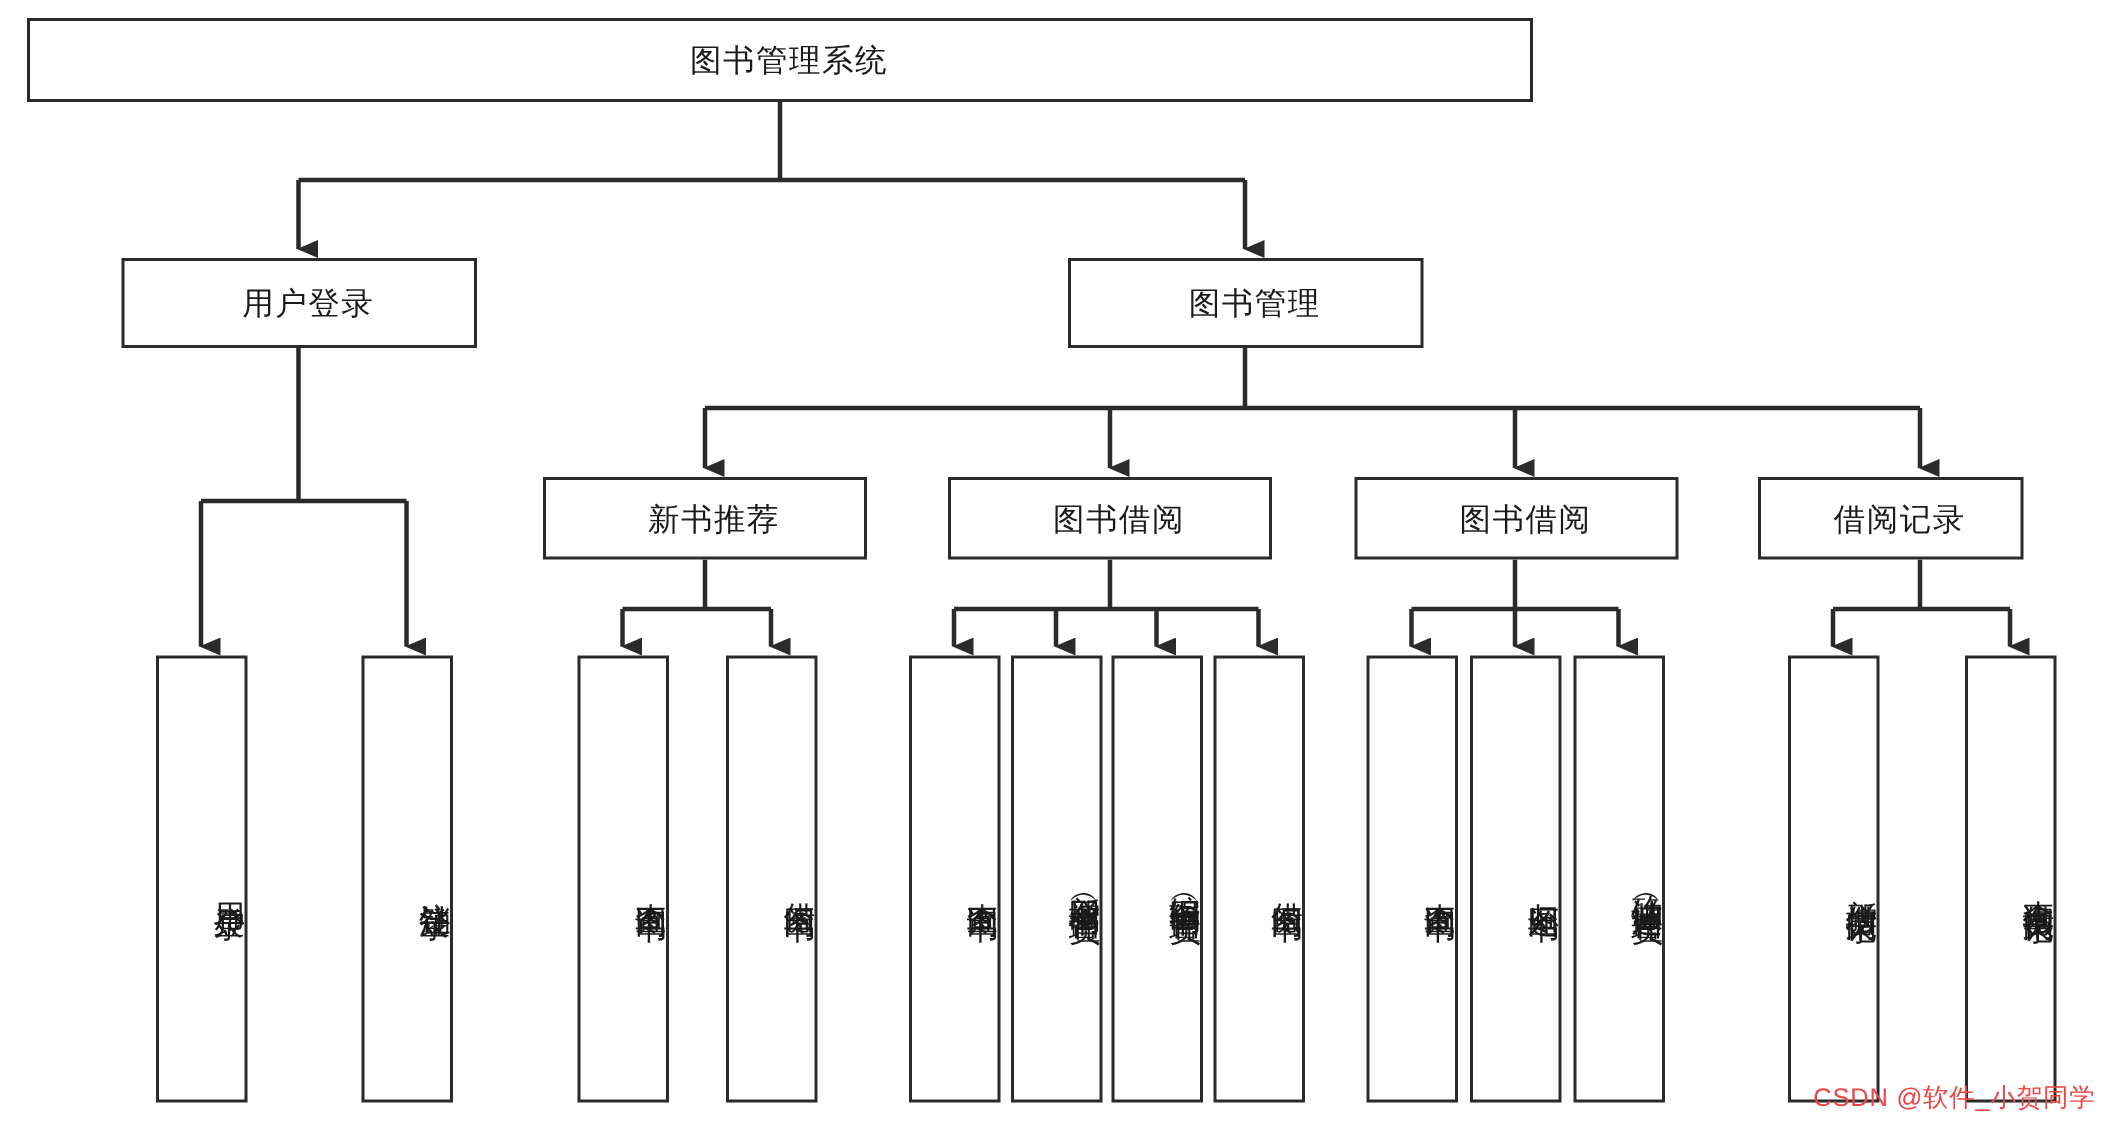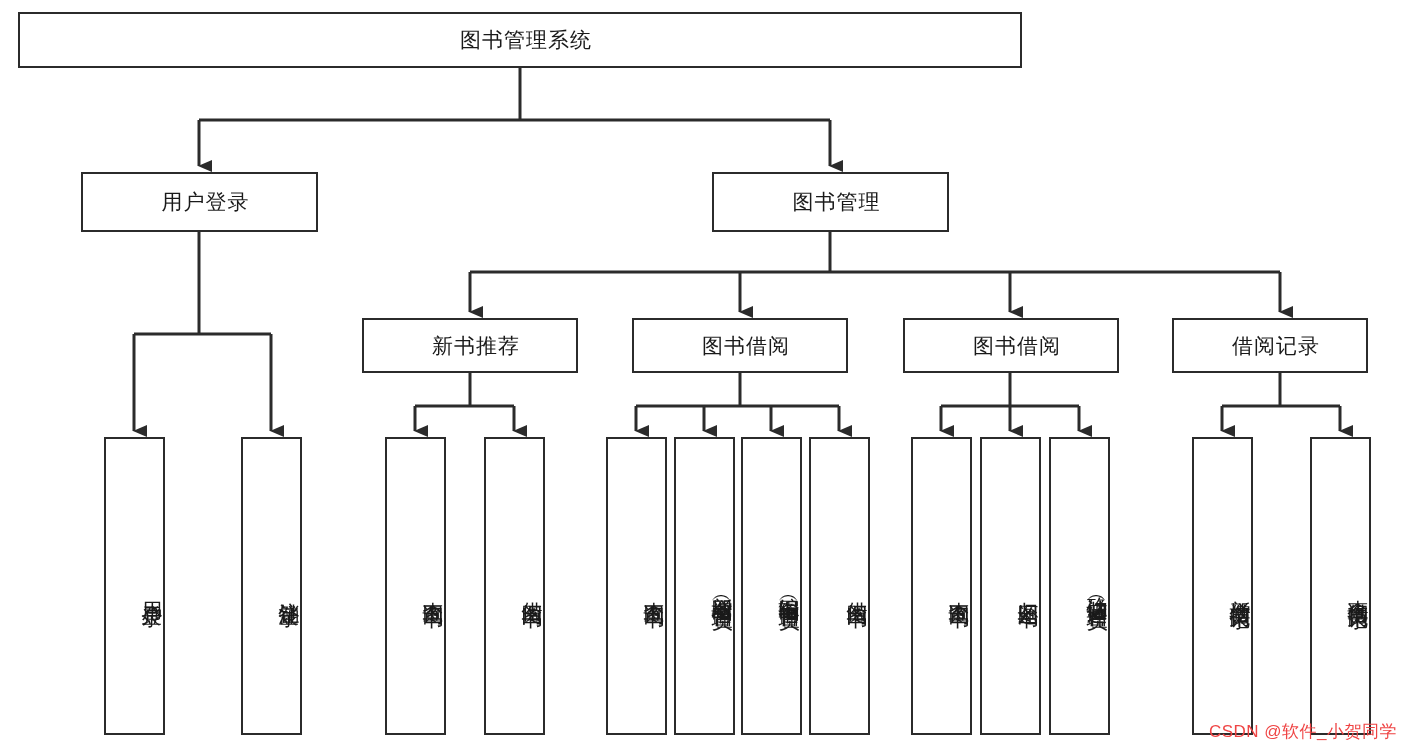--- a/index.html
+++ b/index.html
@@ -130,21 +130,21 @@
 
   <div class="node h" style="left:712px; top:172px; width:237px; height:60px;">
     <span>图书管理</span>
   </div>
   <div class="node h" style="left:632px; top:318px; width:216px; height:55px;">
     <span>图书借阅</span>
   </div>
   <div class="node h" style="left:903px; top:318px; width:216px; height:55px;">
     <span>图书借阅</span>
   </div>
-  <div class="node h" style="left:1172px; top:318px; width:196px; height:55px;text-align:center;">
+  <div class="node h" style="left:1172px; top:318px; width:177px; height:55px;text-align:center;">
     <span>借阅记录</span>
   </div>
 
   <div class="node v" style="left:104px; top:437px; width:61px; height:298px;">
     <span>用户登录</span>
   </div>
   <div class="node v" style="left:241px; top:437px; width:61px; height:298px;">
     <span>注销登录</span>
   </div>
 

